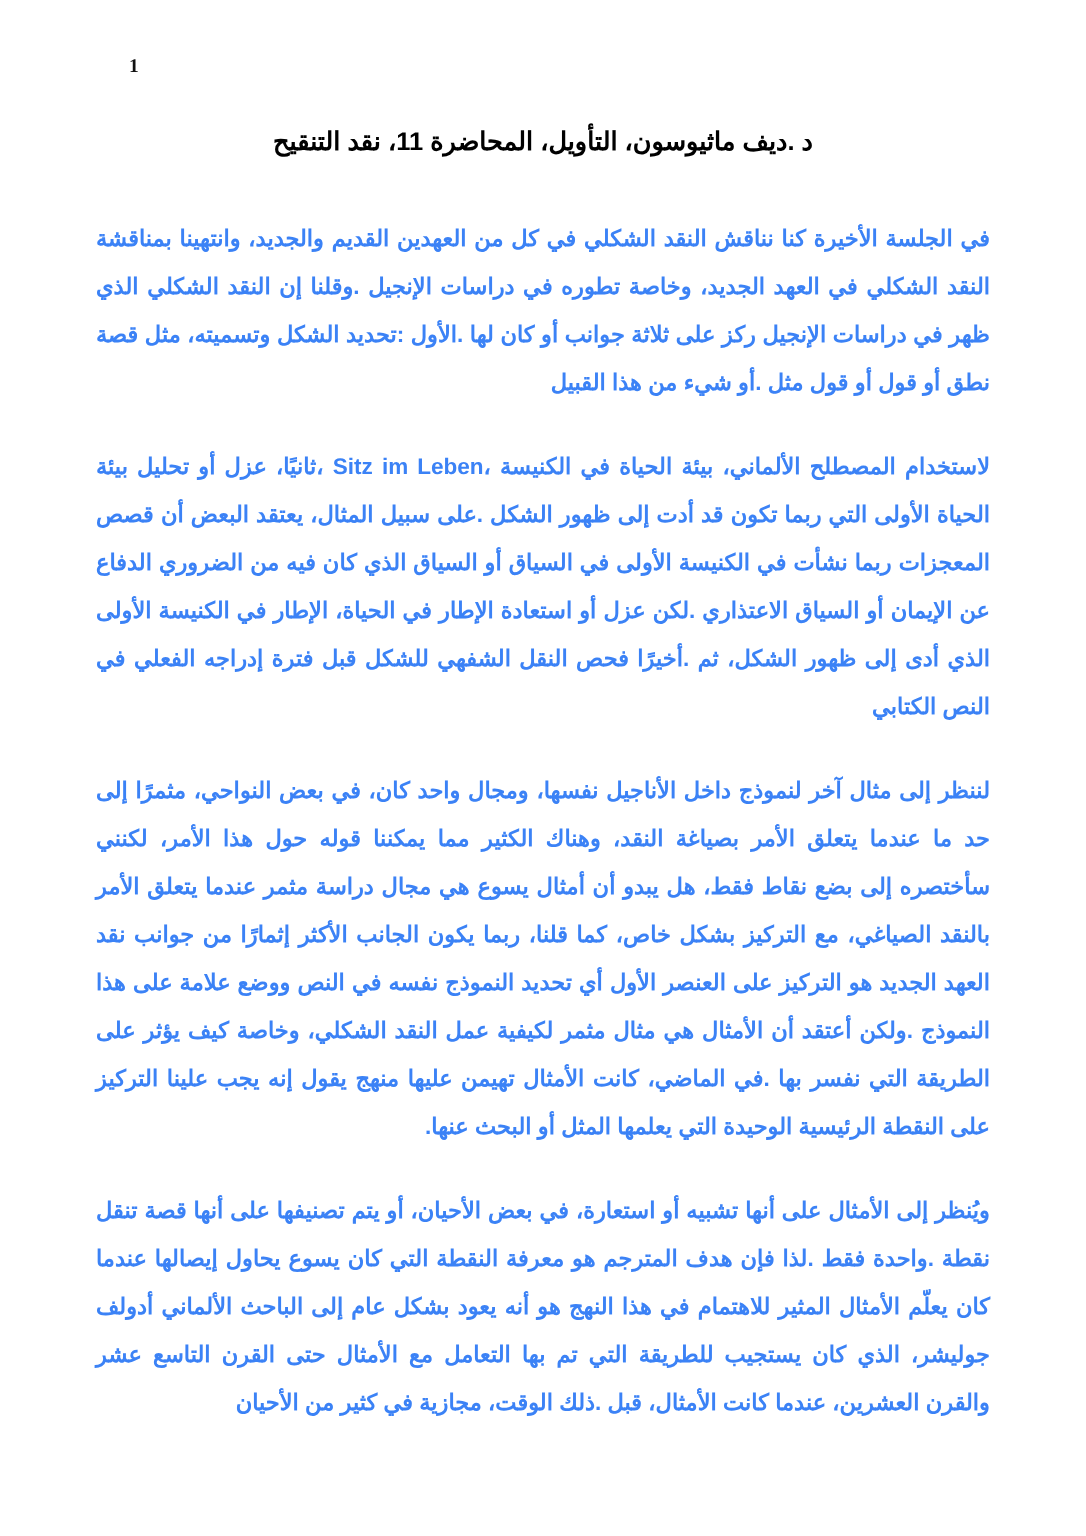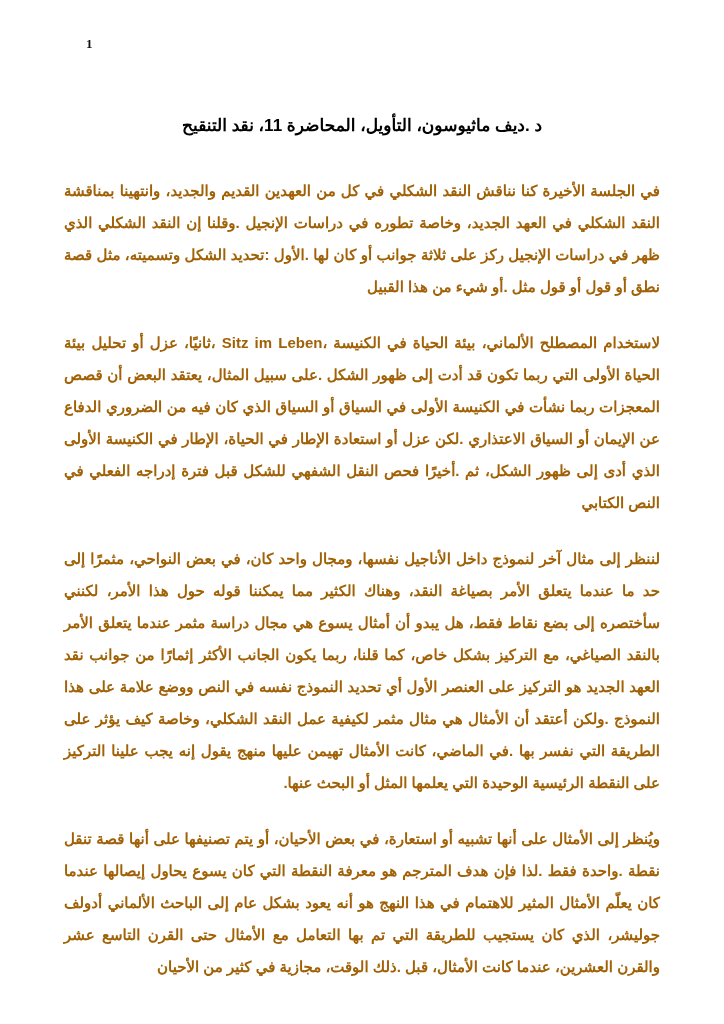--- a/index.html
+++ b/index.html
@@ -20,21 +20,21 @@
   .page-number {
     position: absolute;
     top: 36px;
     left: 86px;
     font-family: "Liberation Serif", serif;
     font-size: 13px;
     font-weight: 700;
     color: #111111;
   }
   .doc-header {
-    padding-top: 113px;
+    padding-top: 82px;
     text-align: center;
     direction: rtl;
   }
   .doc-title, .doc-copyright {
     margin: 0;
     font-size: 17px;
     font-weight: 700;
     line-height: 26px;
     color: #000000;
   }
@@ -47,21 +47,21 @@
   }
   .doc-body p {
     margin: 0 0 24px 0;
     font-size: 15px;
     font-weight: 700;
     line-height: 32px;
     text-align: justify;
     text-align-last: right;
     direction: rtl;
     unicode-bidi: plaintext;
-    color: #a16207;
+    color: #3b82f6;
   }
 </style>
 </head>
 <body>
 
 <div class="page">
 
   <div class="page-number">1</div>
 
   <header class="doc-header">

